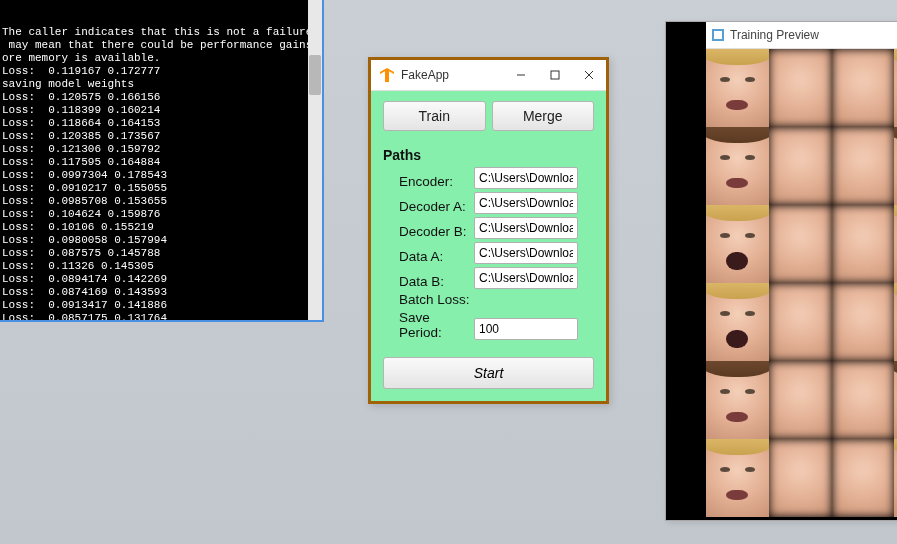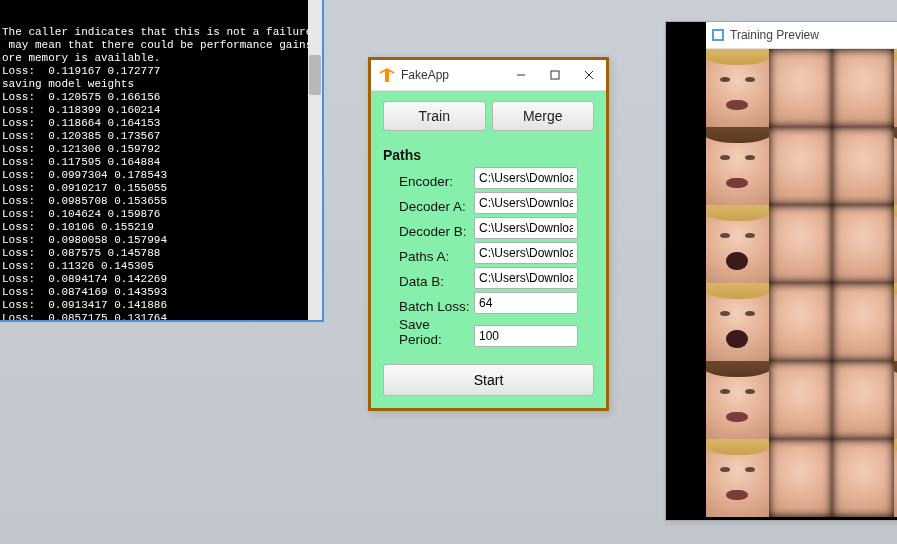--- a/index.html
+++ b/index.html
@@ -137,20 +137,21 @@
   }
   .fakeapp .start {
     margin-top: 14px;
     width: 100%;
     padding: 7px 0;
     background: linear-gradient(#fafafa,#e4e4e4);
     border: 1px solid #b5b5b5;
     border-radius: 3px;
     font-size: 14px;
     cursor: pointer;
+    font-style: italic;
   }
 
   
   .preview {
     position: absolute;
     left: 665px;
     top: 21px;
     width: 251px;
     height: 498px;
     background: #000000;
@@ -297,31 +298,30 @@
       </div>
     <div class="row">
         <label>Decoder A:</label>
         <input value="C:\Users\Downloads\pycc" style="">
       </div>
     <div class="row">
         <label>Decoder B:</label>
         <input value="C:\Users\Downloads\pycc" style="">
       </div>
     <div class="row">
-        <label>Paths A:</label>
+        <label>Data A:</label>
         <input value="C:\Users\Downloads\pycc" style="">
       </div>
     <div class="row">
         <label>Data B:</label>
         <input value="C:\Users\Downloads\pycc" style="">
       </div>
 
     <div class="row">
         <label>Batch Loss:</label>
-        <input value="64" style="">
       </div>
     <div class="row">
         <label>Save Period:</label>
         <input value="100" style="">
       </div>
 
     <button class="start">Start</button>
   </div>
 </div>
 

